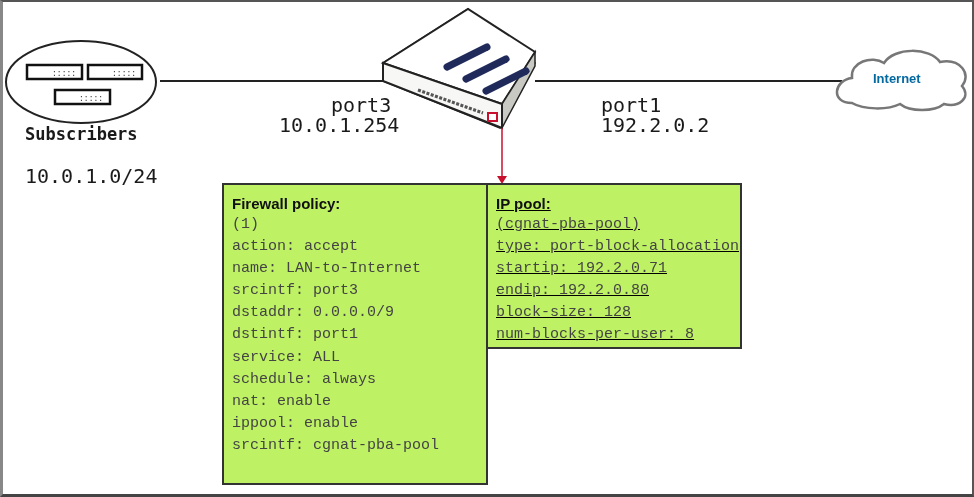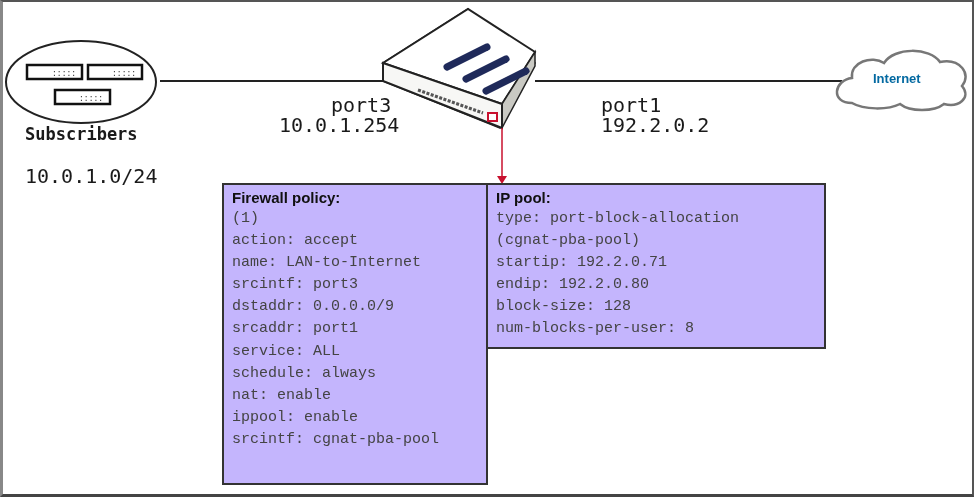--- a/index.html
+++ b/index.html
@@ -15,22 +15,22 @@
   .label-mono {
     position: absolute; font-family: "DejaVu Sans Mono", monospace;
     font-size: 20px; color: #1a1a1a; line-height: 20px; white-space: pre;
   }
   .label-bold { font-weight: bold; }
   .cloud-label {
     position: absolute; font-family: "Liberation Sans", sans-serif;
     font-size: 13px; font-weight: bold; color: #0369a1;
   }
   .box {
-    position: absolute; border: 2px solid #333; background: #c4b5fd;
-    box-sizing: border-box; padding: 3px 8px;
+    position: absolute; border: 2px solid #333; background: #bef264;
+    box-sizing: border-box; padding: 9px 8px;
   }
   .box-title {
     font-family: "Liberation Sans", sans-serif; font-weight: bold;
     font-size: 15px; color: #111; line-height: 20px;
   }
   .box-line {
     font-family: "Liberation Mono", monospace; font-size: 15px;
     color: #444; line-height: 22.1px; white-space: pre;
   }
 </style>
@@ -89,29 +89,29 @@
 <div class="label-mono" style="left:601px; top:95px;">port1</div>
 <div class="label-mono" style="left:601px; top:115px;">192.2.0.2</div>
 
 <div class="box" style="left:222px; top:183px; width:266px; height:302px;">
   <div class="box-title">Firewall policy:</div>
   <div class="box-line">(1)</div>
   <div class="box-line">action: accept</div>
   <div class="box-line">name: LAN-to-Internet</div>
   <div class="box-line">srcintf: port3</div>
   <div class="box-line">dstaddr: 0.0.0.0/9</div>
-  <div class="box-line">srcaddr: port1</div>
+  <div class="box-line">dstintf: port1</div>
   <div class="box-line">service: ALL</div>
   <div class="box-line">schedule: always</div>
   <div class="box-line">nat: enable</div>
   <div class="box-line">ippool: enable</div>
   <div class="box-line">srcintf: cgnat-pba-pool</div>
 </div>
 
-<div class="box" style="left:486px; top:183px; width:340px; height:166px;">
+<div class="box" style="left:486px; top:183px; width:256px; height:166px;text-decoration:underline;">
   <div class="box-title">IP pool:</div>
+  <div class="box-line">(cgnat-pba-pool)</div>
   <div class="box-line">type: port-block-allocation</div>
-  <div class="box-line">(cgnat-pba-pool)</div>
   <div class="box-line">startip: 192.2.0.71</div>
   <div class="box-line">endip: 192.2.0.80</div>
   <div class="box-line">block-size: 128</div>
   <div class="box-line">num-blocks-per-user: 8</div>
 </div>
 
 </body></html>

